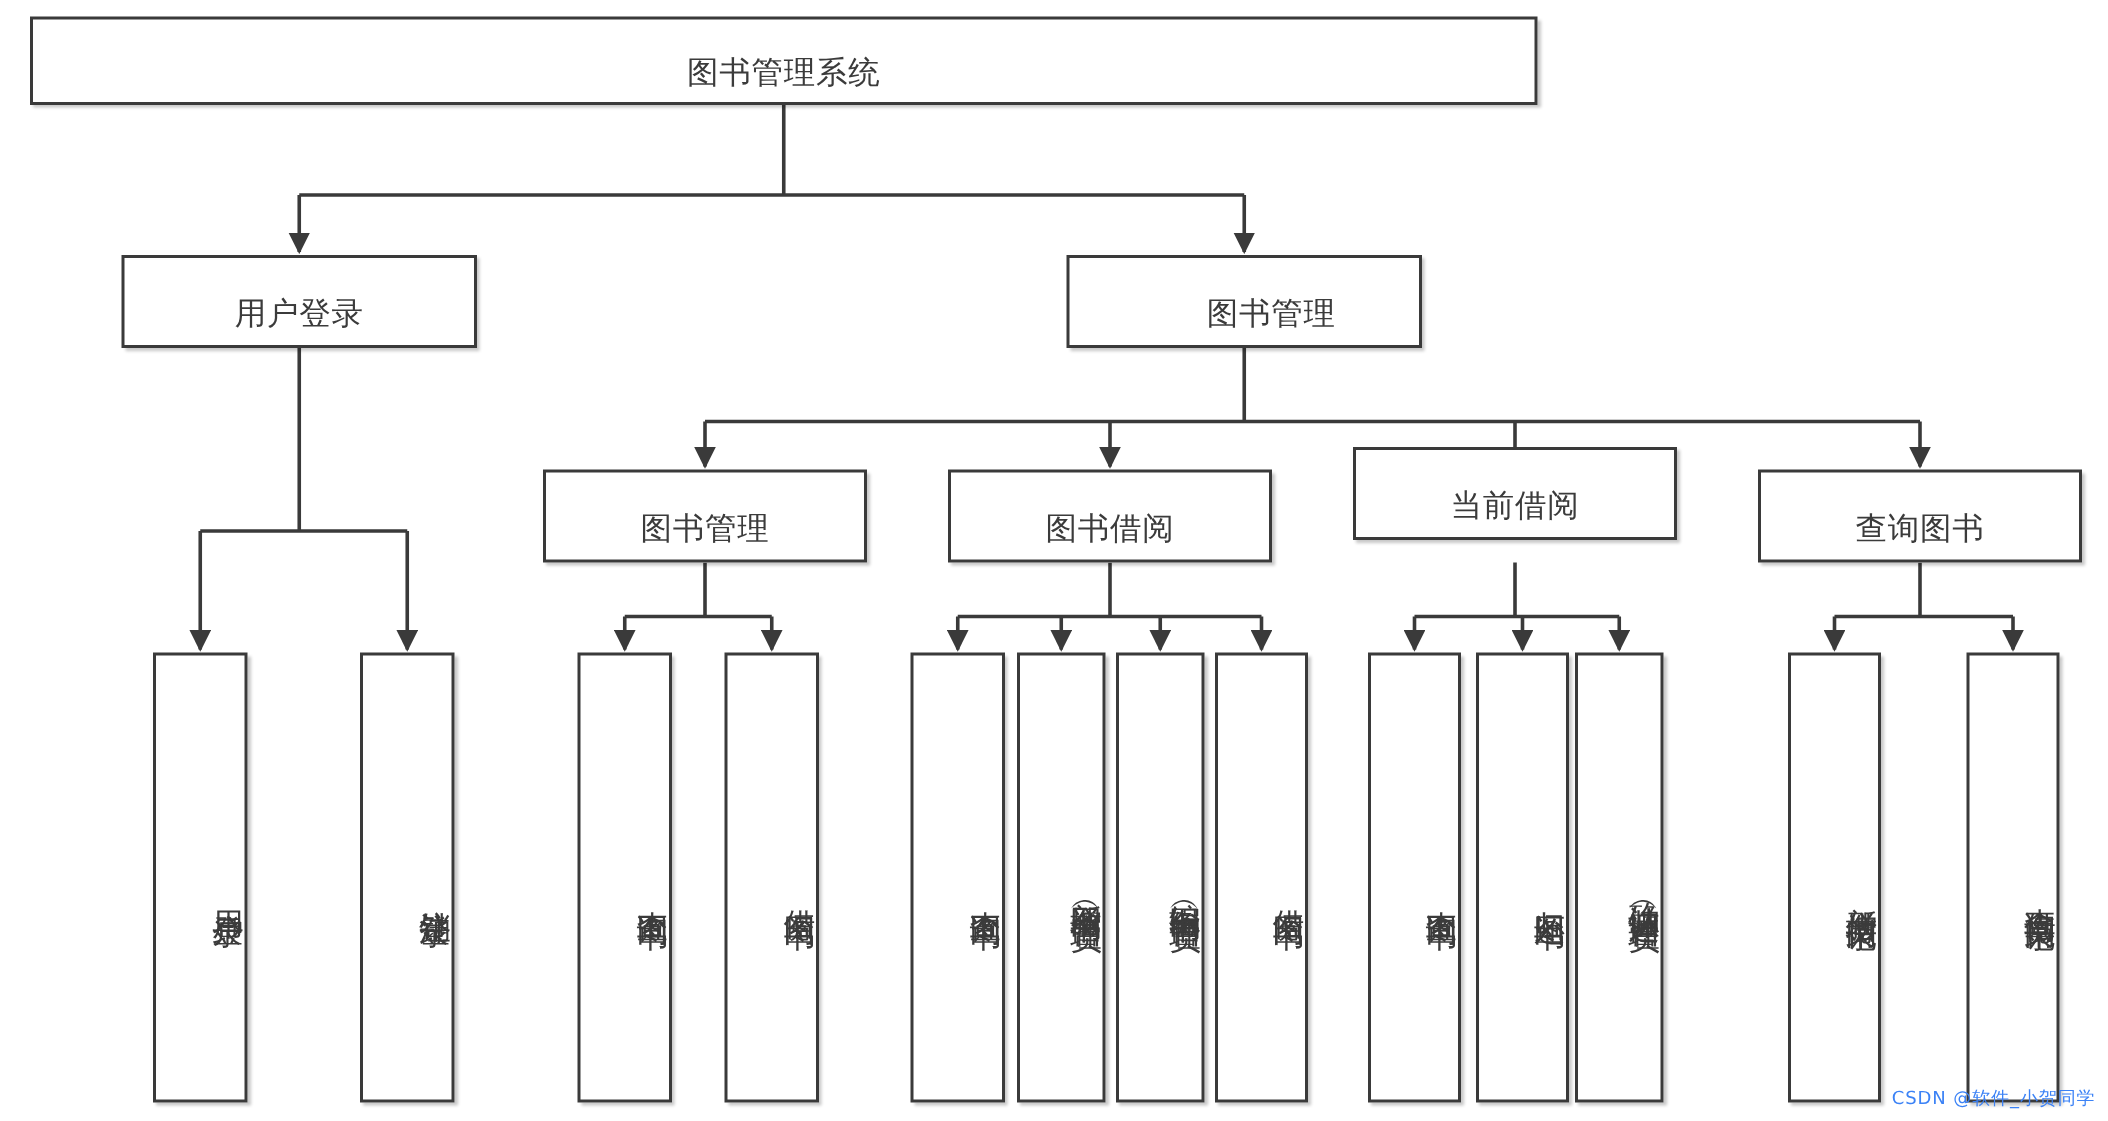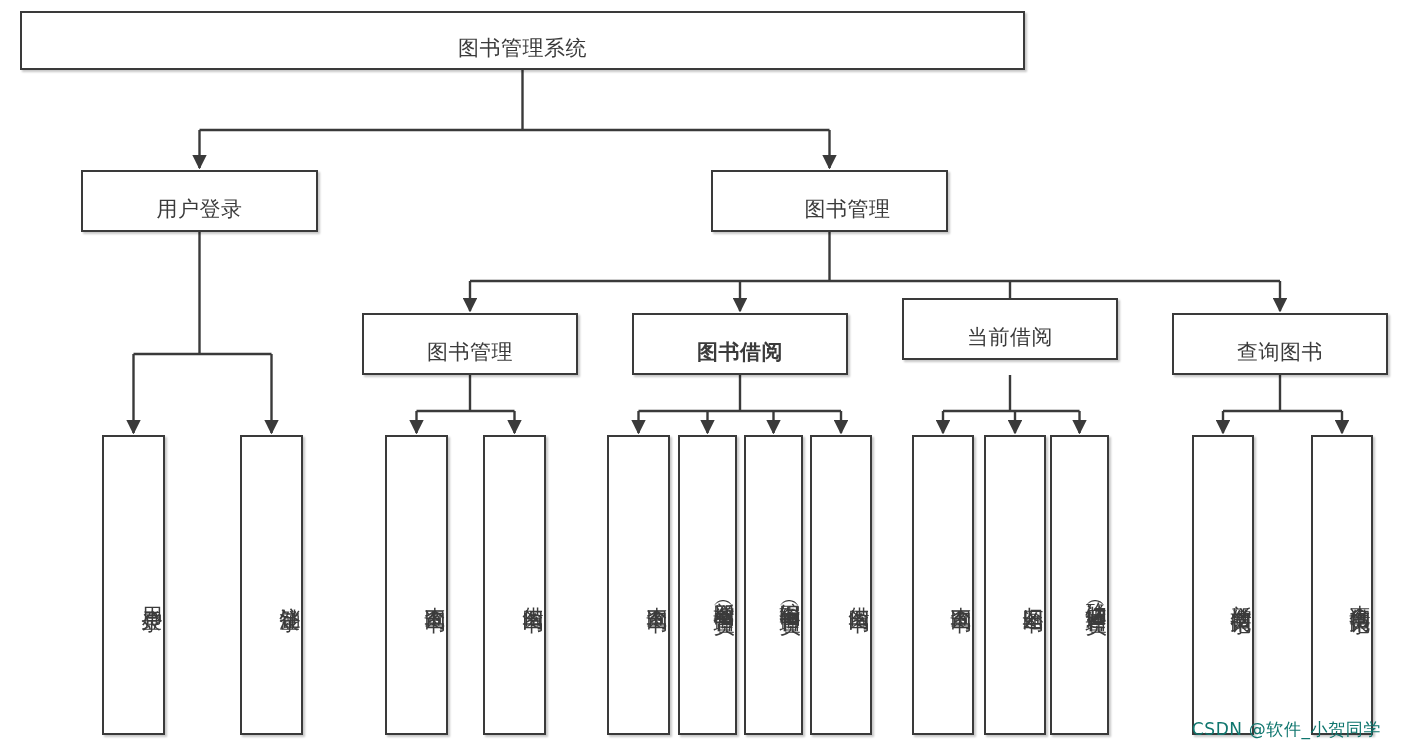--- a/index.html
+++ b/index.html
@@ -54,24 +54,24 @@
     display: block;
     white-space: pre-line;
     margin-top: 17px;
   }
   .node.vert .label {
     writing-mode: vertical-rl;
     text-orientation: upright;
   }
   #watermark {
     position: absolute;
-    right: 24px;
+    right: 8px;
     bottom: 6px;
-    font-size: 17px;
-    color: #0f766e;
+    font-size: 12px;
+    color: #3b82f6;
     letter-spacing: 0.6px;
     white-space: nowrap;
     font-family: "DejaVu Sans", "Liberation Sans", sans-serif;
   }
 </style>
 </head>
 <body>
 
 <div id="canvas">
 
@@ -124,21 +124,21 @@
       </div>
       <div class="node horiz" style="left: 81px; top: 170px; width: 237px; height: 62px;">
         <span class="label">用户登录</span>
       </div>
       <div class="node horiz" style="left: 711px; top: 170px; width: 237px; height: 62px; padding-left: 36px;">
         <span class="label">图书管理</span>
       </div>
       <div class="node horiz" style="left: 362px; top: 313px; width: 216px; height: 62px;">
         <span class="label">图书管理</span>
       </div>
-      <div class="node horiz" style="left: 632px; top: 313px; width: 216px; height: 62px; font-weight: bold;">
+      <div class="node horiz" style="left: 632px; top: 313px; width: 216px; height: 62px;">
         <span class="label">图书借阅</span>
       </div>
       <div class="node horiz" style="left: 902px; top: 298px; width: 216px; height: 62px;">
         <span class="label">当前借阅</span>
       </div>
       <div class="node horiz" style="left: 1172px; top: 313px; width: 216px; height: 62px;">
         <span class="label">查询图书</span>
       </div>
       <div class="node vert" style="left: 102px; top: 435px; width: 63px; height: 300px;">
         <span class="label">用户登录</span>

